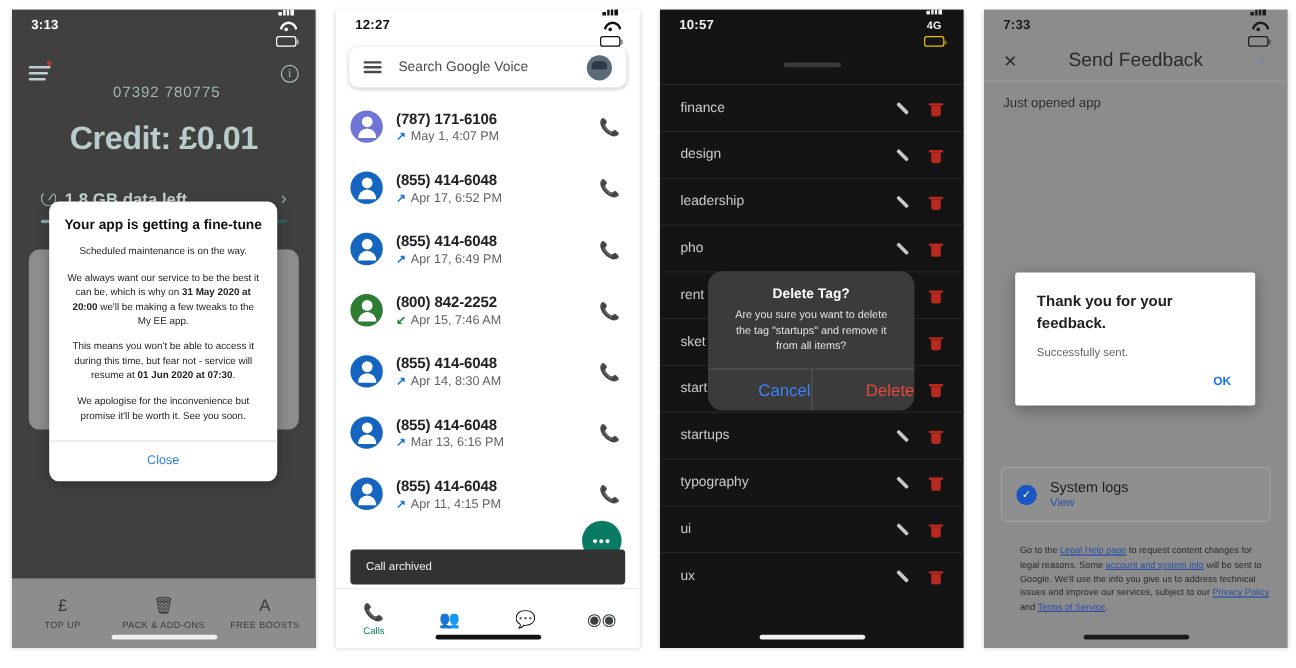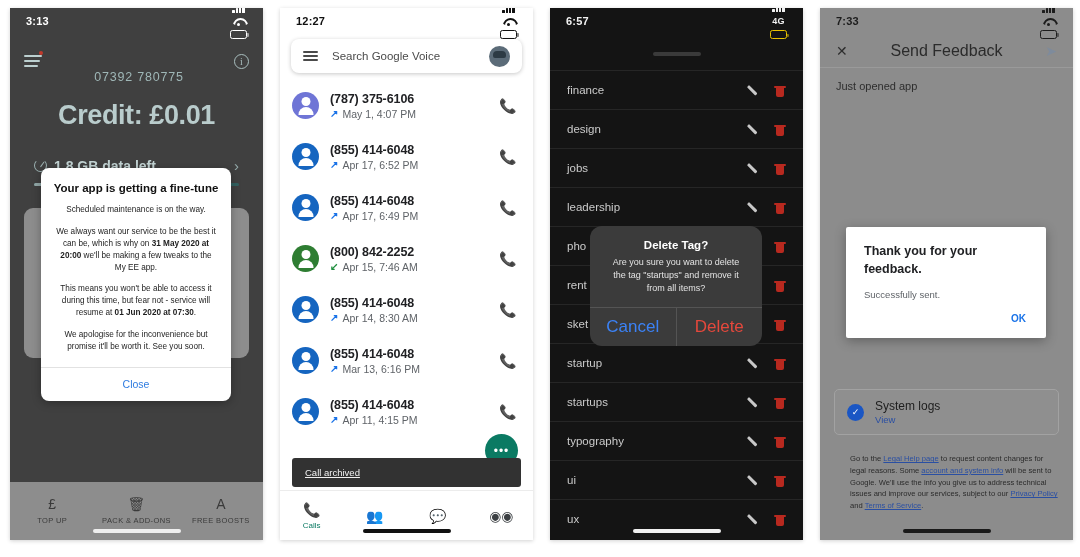--- a/index.html
+++ b/index.html
@@ -96,21 +96,21 @@
   .gv-av::before{content:"";position:absolute;left:50%;top:5px;transform:translateX(-50%);width:9px;height:9px;border-radius:50%;background:#fff;}
   .gv-av::after{content:"";position:absolute;left:50%;bottom:4px;transform:translateX(-50%);width:15px;height:8px;border-radius:8px 8px 0 0;background:#fff;}
   .gv-mid { flex:1; min-width:0;}
   .gv-num { font-size:12.5px; font-weight:bold; color:#202124; letter-spacing:-.1px;}
   .gv-sub { font-size:10.5px; color:#5f6368; margin-top:2px; display:flex; align-items:center; gap:4px;}
   .arr { font-size:10px; font-weight:bold; }
   .arr.out { color:#1a73e8; }
   .arr.in { color:#1e8e3e; }
   .gv-call { color:#3c4043; font-size:14px; padding-right:4px;}
   .gv-fab { position:absolute; right:15px; bottom:73px; width:33px;height:33px;border-radius:50%;background:#0b7a63; color:#fff; display:flex;align-items:center;justify-content:center; font-size:12px; letter-spacing:1px; z-index:4;}
-  .gv-toast { position:absolute; left:12px; right:12px; bottom:53px; height:29px; background:#323232; border-radius:3px; display:flex; align-items:center; padding:0 13px; color:#f1f1f1; font-size:9.5px; z-index:6;text-decoration:underline;}
+  .gv-toast { position:absolute; left:12px; right:12px; bottom:53px; height:29px; background:#323232; border-radius:3px; display:flex; align-items:center; padding:0 13px; color:#f1f1f1; font-size:9.5px; z-index:6;}
   .gv-nav { position:absolute; bottom:0; left:0; right:0; height:50px; background:#fff; display:flex; border-top:1px solid #ececec;}
   .gv-nav div { flex:1; display:flex; flex-direction:column; align-items:center; justify-content:center; gap:3px; color:#3c4043; font-size:14px; cursor:pointer;}
   .gv-nav .lbl { font-size:8px; }
   .gv-nav .act { color:#0b7a63; }
   .gv .home-ind { background:#111; }
 
   
   .tg { background:#141414; color:#cfcfcf; }
   .tg .statusbar { color:#f2f2f2; }
   .tg-grab { margin:18px auto 0 auto; width:48px; height:4px; border-radius:2px; background:#3a3a3a; }
@@ -120,21 +120,21 @@
   .pencil { width:13px; height:13px; margin-right:13px; position:relative; }
   .pencil::before{content:"";position:absolute;left:1px;top:1px;width:12px;height:2.6px;background:#c8c8c8;transform:rotate(45deg);transform-origin:left top;border-radius:1px;}
   .trash { width:12px; height:13px; position:relative; }
   .trash::before{content:"";position:absolute;left:0;top:2px;width:12px;height:2px;background:#b8291f;border-radius:1px;}
   .trash::after{content:"";position:absolute;left:1.6px;top:4px;width:8.8px;height:9px;background:#b8291f;border-radius:0 0 2px 2px;}
   .tg .home-ind { background:#f0f0f0; }
   .tg-dialog { position:absolute; left:40px; top:218px; width:172px; background:#3b3b3b; border-radius:12px; z-index:9; overflow:hidden; }
   .tg-dialog h4 { text-align:center; font-size:11.5px; color:#fff; padding:13px 10px 0 10px; }
   .tg-dialog p { text-align:center; font-size:9px; color:#e3e3e3; line-height:1.45; padding:5px 16px 12px 16px;}
   .tg-acts { display:flex; border-top:.6px solid #545454; }
-  .tg-acts div { flex:1; text-align:center; padding:9px 0; font-size:17px; cursor:pointer;}
+  .tg-acts div { flex:1; text-align:right; padding:9px 0; font-size:14px; cursor:pointer;}
   .tg-acts .c { color:#3b82f6; border-right:.6px solid #545454; }
   .tg-acts .d { color:#e5483c; }
 
   
   .fb { background:#8c8c8c; color:#2b2b2b; position:relative; }
   .fb .statusbar { color:#1c1c1c; }
   .fb-appbar { height:34px; display:flex; align-items:center; padding:0 16px; justify-content:space-between; border-bottom:1px solid #9a9a9a;}
   .fb-x { font-size:14px; color:#2d2d2d; cursor:pointer; }
   .fb-title { font-size:16px; color:#2b2b2b; }
   .fb-send { font-size:14px; color:#7e8b9c; cursor:pointer;}
@@ -249,21 +249,21 @@
           <span></span>
         </span>
       <span class="ph">Search Google Voice</span>
       <span class="gv-ava"></span>
     </div>
 
     <div class="gv-list" id="gv-list">
         <div class="gv-row">
           <span class="gv-av" style="background:#6f75d6"></span>
           <span class="gv-mid">
-            <div class="gv-num">(787) 375-6106</div>
+            <div class="gv-num">(787) 171-6106</div>
             <div class="gv-sub">
               <span class="arr out">↗</span>
               <span>May 1, 4:07 PM</span>
             </div>
           </span>
           <span class="gv-call">📞</span>
         </div>
         <div class="gv-row">
           <span class="gv-av" style="background:#1565c0"></span>
           <span class="gv-mid">
@@ -348,46 +348,41 @@
         </div>
       <div>
           <span>◉◉</span>
         </div>
     </div>
     <div class="home-ind"></div>
   </div>
 
   <div class="phone tg" style="margin-left:17px">
     <div class="statusbar">
-      <span>6:57</span>
+      <span>10:57</span>
       <span class="sb-right">
         <span class="sig">
             <i></i>
             <i></i>
             <i></i>
             <i></i>
           </span>
         <span style="font-size:9px">4G</span>
         <span class="batt" style="color:#e8c200"><span class="lvl" style="width:40%"></span></span>
       </span>
     </div>
     <div class="tg-grab"></div>
     <div class="tg-list" id="tg-list">
         <div class="tg-row">
           <span class="tg-name">finance</span>
           <span class="pencil"></span>
           <span class="trash"></span>
         </div>
         <div class="tg-row">
           <span class="tg-name">design</span>
-          <span class="pencil"></span>
-          <span class="trash"></span>
-        </div>
-        <div class="tg-row">
-          <span class="tg-name">jobs</span>
           <span class="pencil"></span>
           <span class="trash"></span>
         </div>
         <div class="tg-row">
           <span class="tg-name">leadership</span>
           <span class="pencil"></span>
           <span class="trash"></span>
         </div>
         <div class="tg-row">
           <span class="tg-name">pho</span>

